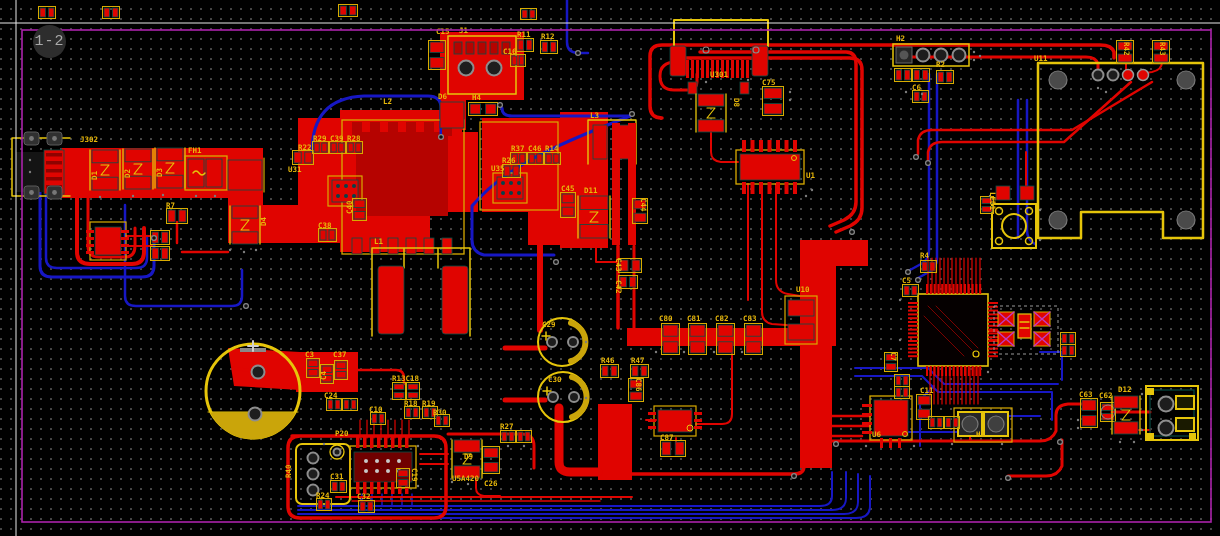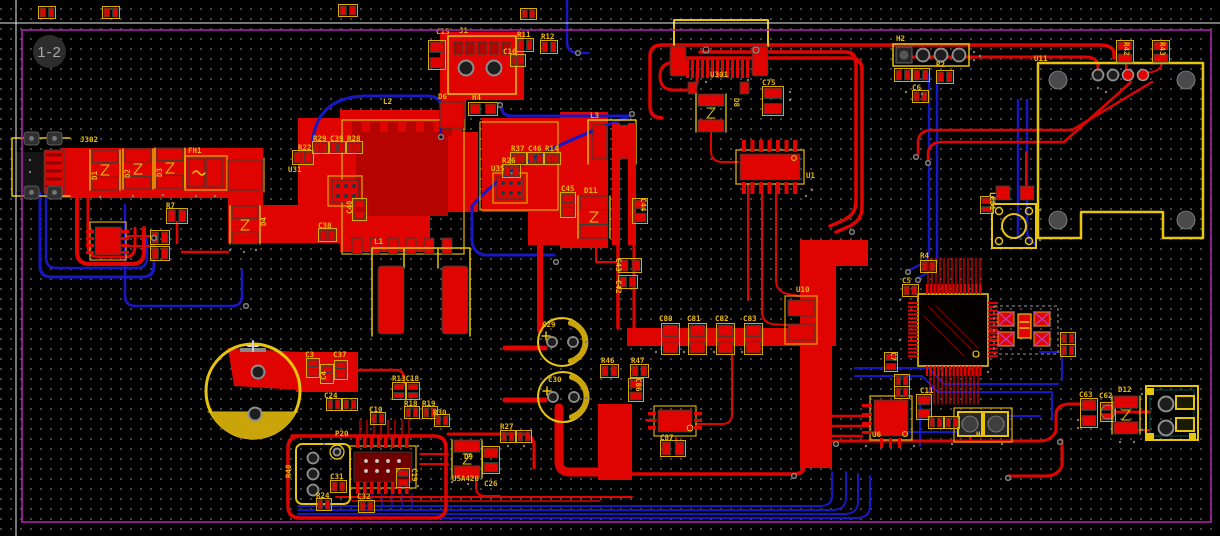--- a/index.html
+++ b/index.html
@@ -1,21 +1,21 @@
 <!DOCTYPE html>
 <html><head>
 <meta charset="utf-8">
 <style>
   html,body{margin:0;padding:0;background:#000;width:1220px;height:536px;overflow:hidden;}
   #stage{position:relative;width:1220px;height:536px;background-color:#000;
     background-image:radial-gradient(circle,#454545 0.9px,transparent 1px);
     background-size:10px 10px;background-position:6px 4px;font-family:"DejaVu Sans Mono",monospace;}
   #pcb{position:absolute;left:0;top:0;}
-  #page-ind{position:absolute;left:33px;top:35px;width:33px;height:33px;border-radius:50%;
-    background:#2d2d2d;color:#a9a9a9;font-family:Liberation Sans, sans-serif;font-size:15px;
+  #page-ind{position:absolute;left:33px;top:25px;width:33px;height:33px;border-radius:50%;
+    background:#2d2d2d;color:#a9a9a9;font-family:Liberation Mono, monospace;font-size:15px;
     display:flex;align-items:center;justify-content:center;letter-spacing:1px;z-index:5;}
   text{font-family:"DejaVu Sans Mono",monospace;font-weight:bold;}
 </style>
 </head>
 <body>
 
 <div id="stage">
   <svg id="pcb" width="1220" height="536" viewBox="0 0 1220 536">
       <g>
         <path d="M62,148 L263,148 L263,205 L345,205 L345,243 L228,243 L228,198 L62,198 Z" stroke="none" stroke-width="0" fill="#e00400" stroke-linecap="round" stroke-linejoin="round"></path>

